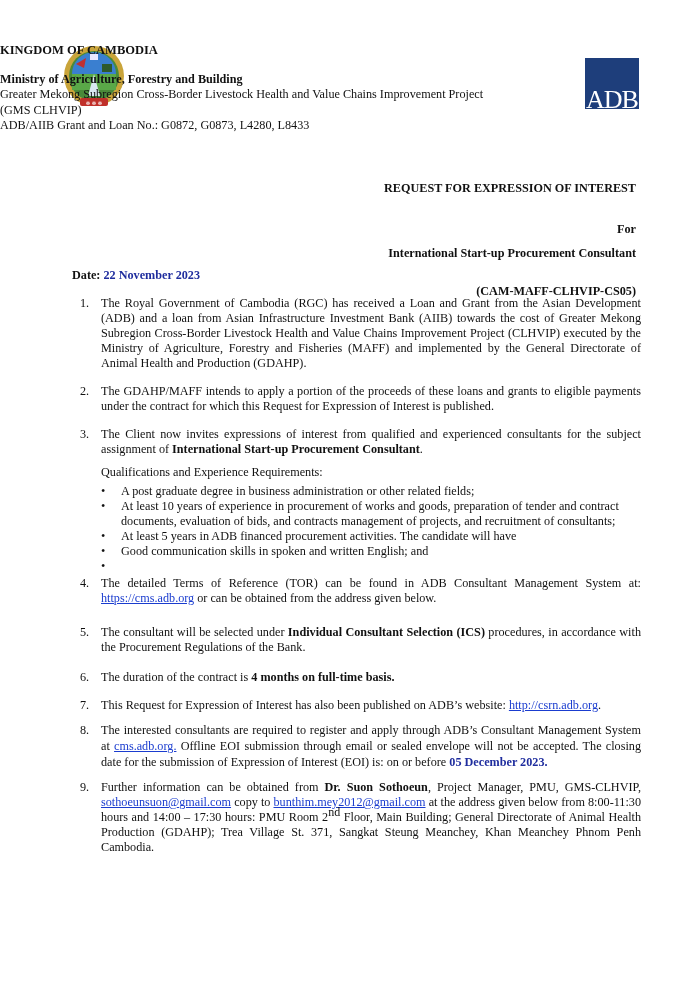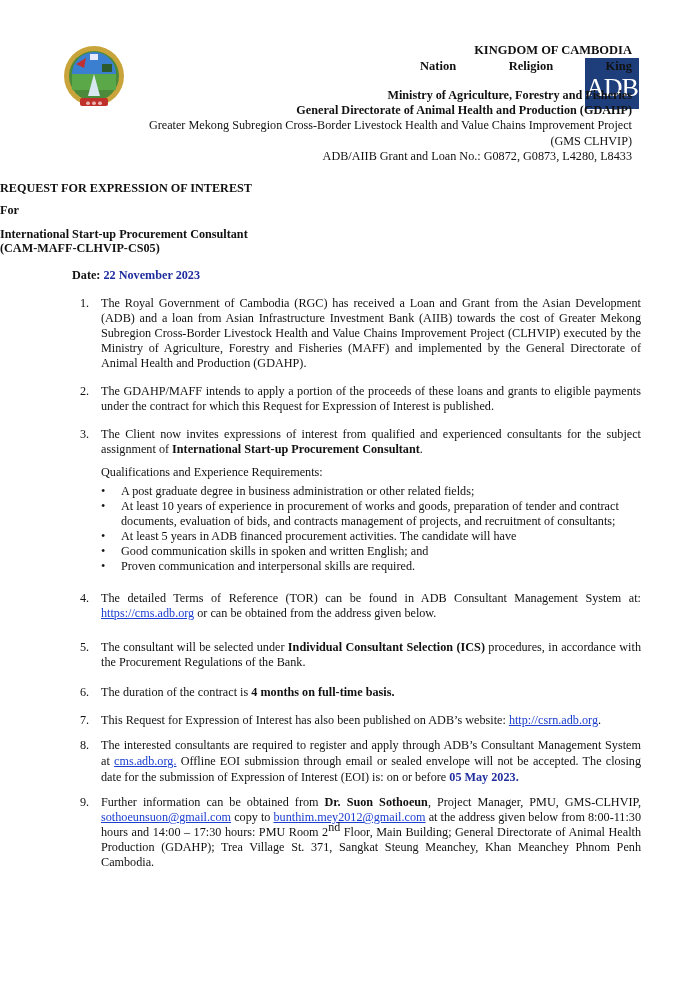--- a/index.html
+++ b/index.html
@@ -1,40 +1,40 @@
 <!DOCTYPE html>
 <html><head>
 <meta charset="utf-8">
 <style>
   html, body { margin: 0; padding: 0; background: #ffffff; }
   body {
     width: 700px; height: 989px; position: relative; overflow: hidden;
     font-family: "Liberation Serif", "DejaVu Serif", serif;
     color: #111; font-size: 12.2px; line-height: 15px;
   }
-  .header { position: absolute; top: 42px; left: 0; width: 632px; text-align: right; }
+  .header { position: absolute; top: 42px; left: 0; width: 632px; text-align: left; }
   .header .l1 { font-weight: bold; font-size: 12.5px; line-height: 16px; }
   .header .l2 { font-weight: bold; font-size: 12.5px; line-height: 16px; word-spacing: 10px; }
   .header .l3 { margin-top: 14px; font-weight: bold; line-height: 15px; }
   .header .l4 { font-weight: bold; line-height: 15px; }
   .header .l5, .header .l6, .header .l7 { line-height: 15.5px; }
 
   .emblem { position: absolute; left: 62px; top: 44px; width: 64px; height: 66px; }
   .adb-logo {
     position: absolute; left: 585px; top: 58px; width: 54px; height: 51px;
     background: #1e3e7b; color: #fff;
     font-family: "Liberation Serif", serif; font-size: 26px; letter-spacing: -1px;
-    display: flex; align-items: flex-end; justify-content: center; padding-bottom: 14px; box-sizing: border-box;
+    display: flex; align-items: flex-end; justify-content: center; padding-bottom: 2px; box-sizing: border-box;
   }
 
-  .title-block { position: absolute; top: 181px; left: 0; width: 636px; text-align: left; font-weight: bold; }
+  .title-block { position: absolute; top: 181px; left: 0; width: 636px; text-align: right; font-weight: bold; }
   .title-block .t1 { line-height: 15px; }
-  .title-block .t2 { margin-top: 7px; line-height: 15px; }
+  .title-block .t2 { margin-top: 26px; line-height: 15px; }
   .title-block .t3 { margin-top: 9px; line-height: 14px; }
-  .title-block .t4 { line-height: 14px; }
+  .title-block .t4 { line-height: 14px; margin-top: 24px; }
 
   .date { position: absolute; top: 268px; left: 72px; font-weight: bold; }
   .blue { color: #1f2d9e; }
 
   .items { position: absolute; top: 296px; left: 80px; width: 561px; }
   .item { position: relative; padding-left: 21px; text-align: justify; margin-bottom: 13px; }
   .item .num { position: absolute; left: 0; top: 0; }
   .b { font-weight: bold; }
   a.link { color: #1a3ccf; text-decoration: underline; margin-top: 44px; }
   .req-title { margin-top: 8px; margin-bottom: 4px; padding-left: 21px; }
@@ -60,23 +60,21 @@
     <text x="32" y="60.5" font-size="5" fill="#fff" text-anchor="middle" font-family="DejaVu Sans, sans-serif">☸ ☸ ☸</text>
   </svg>
 </div>
 
 <div class="adb-logo">
   <span>ADB</span>
 </div>
 
 <div class="header">
   <div class="l1">KINGDOM OF CAMBODIA</div>
-  <div class="l2" style="white-space:pre;">Nation    Religion    King</div>
-  <div class="l3">Ministry of Agriculture, Forestry and Fisheries</div>
-  <div class="l4">General Directorate of Animal Health and Production (GDAHP)</div>
+  <div class="l3">Ministry of Agriculture, Forestry and Building</div>
   <div class="l5">Greater Mekong Subregion Cross-Border Livestock Health and Value Chains Improvement Project</div>
   <div class="l6">(GMS CLHVIP)</div>
   <div class="l7">ADB/AIIB Grant and Loan No.: G0872, G0873, L4280, L8433</div>
 </div>
 
 <div class="title-block">
   <div class="t1">REQUEST FOR EXPRESSION OF INTEREST</div>
   <div class="t2">For</div>
   <div class="t3">International Start-up Procurement Consultant</div>
   <div class="t4">(CAM-MAFF-CLHVIP-CS05)</div>
@@ -103,21 +101,21 @@
     <div style="margin-left:-21px;padding-left:21px;">
       <span>The Client now invites expressions of interest from qualified and experienced consultants for the subject assignment of </span><span class="b">International Start-up Procurement Consultant</span><span>.</span>
     </div>
   </div>
   <div class="req-title" style="margin-top:-6px;">Qualifications and Experience Requirements:</div>
   <ul class="reqs" style="margin-bottom:17px;">
     <li><span class="bullet">•</span><span>A post graduate degree in business administration or other related fields;</span></li>
     <li><span class="bullet">•</span><span>At least 10 years of experience in procurement of works and goods, preparation of tender and contract documents, evaluation of bids, and contracts management of projects, and recruitment of consultants;</span></li>
     <li><span class="bullet">•</span><span>At least 5 years in ADB financed procurement activities. The candidate will have</span></li>
     <li><span class="bullet">•</span><span>Good communication skills in spoken and written English; and</span></li>
-    <li><span class="bullet">•</span><span>Proven communication and interpersonal skills are required.</span></li>
+    <li><span class="bullet">•</span></li>
   </ul>
 
   <div class="item" style="margin-bottom:19px;">
     <span class="num">4.</span>
     <span>The detailed Terms of Reference (TOR) can be found in ADB Consultant Management System at: </span><a class="link">https://cms.adb.org</a><span> or can be obtained from the address given below.</span>
   </div>
 
   <div class="item" style="margin-bottom:15px;">
     <span class="num">5.</span>
     <span>The consultant will be selected under </span><span class="b">Individual Consultant Selection (ICS)</span><span> procedures, in accordance with the Procurement Regulations of the Bank.</span>
@@ -128,21 +126,21 @@
     <span>The duration of the contract is </span><span class="b">4 months on full-time basis.</span>
   </div>
 
   <div class="item" style="margin-bottom:9px;">
     <span class="num">7.</span>
     <span>This Request for Expression of Interest has also been published on ADB’s website: </span><a class="link">http://csrn.adb.org</a><span>.</span>
   </div>
 
   <div class="item" style="line-height:16px;margin-bottom:10px;">
     <span class="num">8.</span>
-    <span>The interested consultants are required to register and apply through ADB’s Consultant Management System at </span><a class="link">cms.adb.org.</a><span> Offline EOI submission through email or sealed envelope will not be accepted. The closing date for the submission of Expression of Interest (EOI) is: on or before </span><span class="b blue">05 May 2023.</span>
+    <span>The interested consultants are required to register and apply through ADB’s Consultant Management System at </span><a class="link">cms.adb.org.</a><span> Offline EOI submission through email or sealed envelope will not be accepted. The closing date for the submission of Expression of Interest (EOI) is: on or before </span><span class="b blue">05 December 2023.</span>
   </div>
 
   <div class="item" style="line-height:15px;">
     <span class="num">9.</span>
     <span>Further information can be obtained from </span><span class="b">Dr. Suon Sothoeun</span><span>, Project Manager, PMU, GMS-CLHVIP, </span><a class="link">sothoeunsuon@gmail.com</a><span> copy to </span><a class="link">bunthim.mey2012@gmail.com</a><span> at the address given below from 8:00-11:30 hours and 14:00 – 17:30 hours: PMU Room 2</span><sup>nd</sup><span> Floor, Main Building; General Directorate of Animal Health Production (GDAHP); Trea Village St. 371, Sangkat Steung Meanchey, Khan Meanchey Phnom Penh Cambodia.</span>
   </div>
 
 </div>
 
 </body></html>

